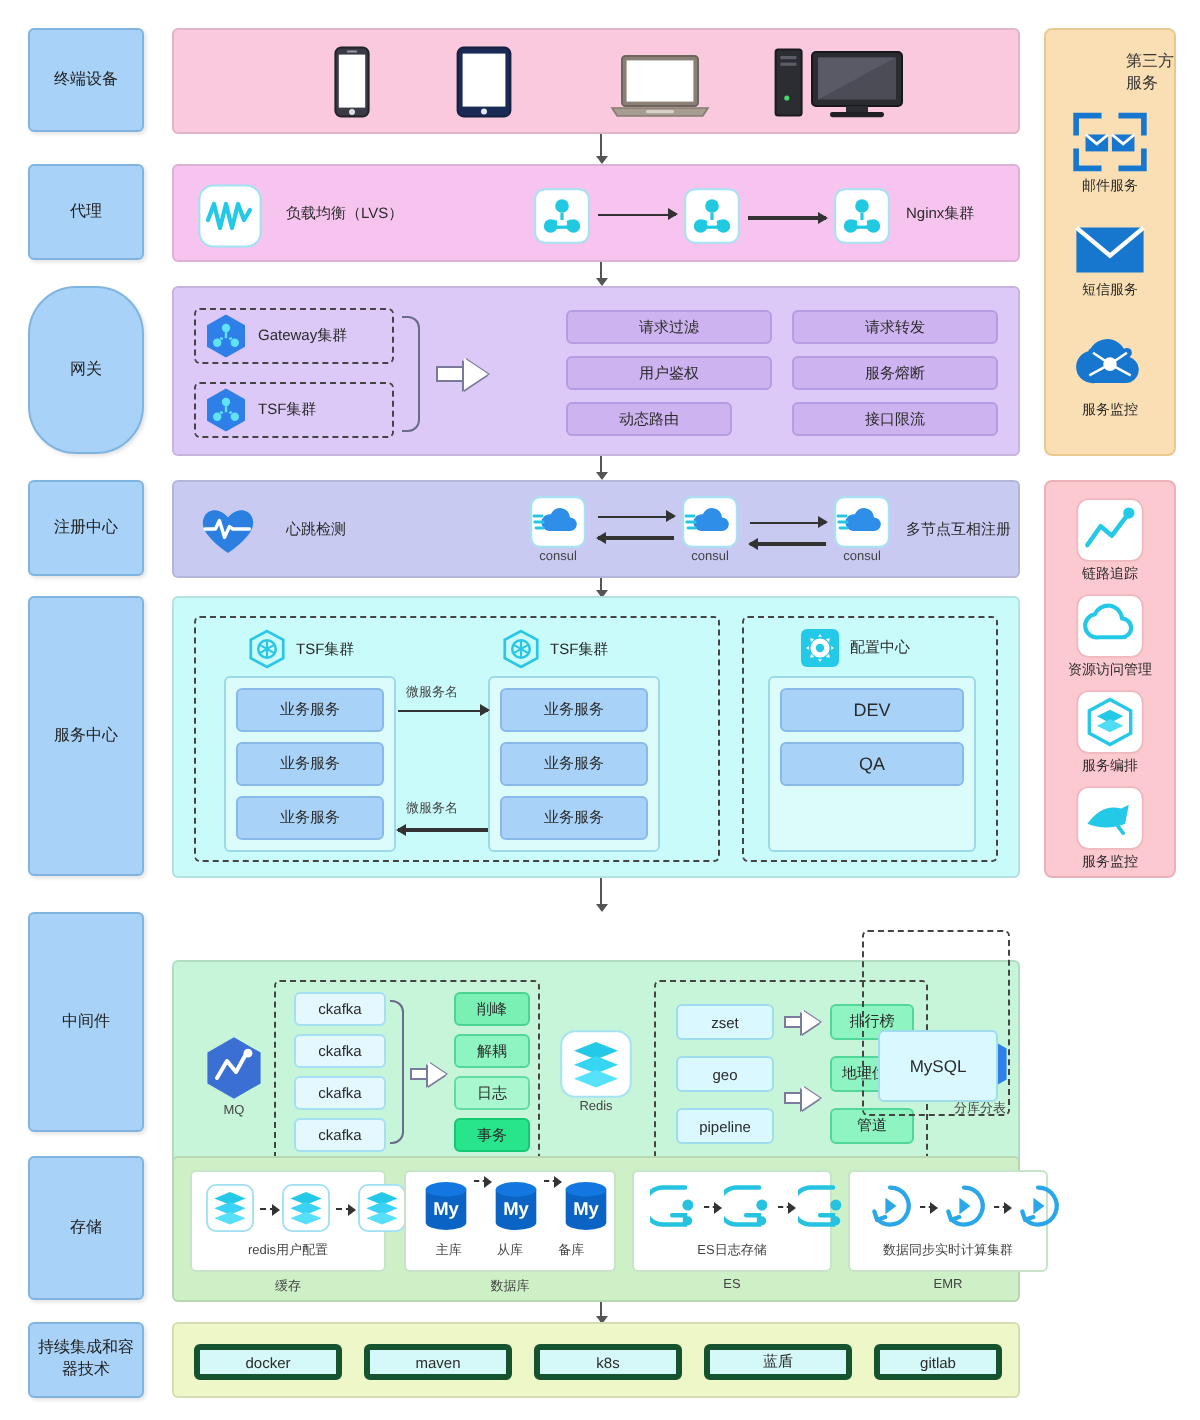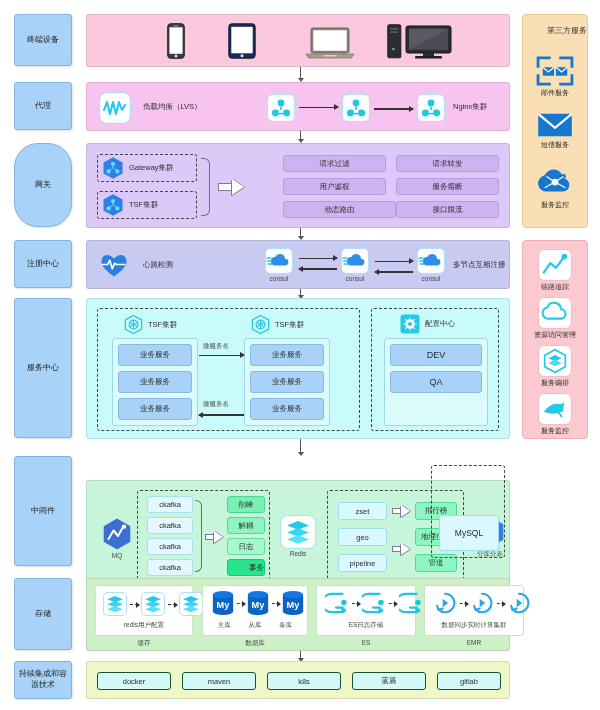--- a/index.html
+++ b/index.html
@@ -39,41 +39,41 @@
   .band-purple { background: #ddc9f7; }
   .band-indigo { background: #c8caf2; }
   .band-cyan   { background: #c9fbfb; }
   .band-mint   { background: #c7f5da; }
   .band-green  { background: #cdf0c6; }
   .band-lime   { background: #eef7c8; }
 
   
   .panel-orange { background: #fadfb4; border:1px solid #e8c98f; border-radius:4px; }
   .panel-pink   { background: #fbc9cf; border:1px solid #eeb0b8; border-radius:4px; }
-  .panel-title  { font-size: 8px; color:#333; text-align:right; }
+  .panel-title  { font-size: 8px; color:#333; text-align:left;padding-left:40px; }
   .panel-item   { display:flex; flex-direction:column; align-items:center; gap:1px; }
   .panel-item-label { font-size:7px; color:#2a2a2a; }
 
   
   .chip {
     border-radius: 3px;
     font-size: 7.5px;
     color: #2b2b2b;
     text-align: center;
     display:flex; align-items:center; justify-content:center;
   }
   .chip-purple { background:#cdb4f0; border:1px solid #b69ce0; }
   .chip-blue   { background:#a8d2f7; border:1px solid #88b9e8; }
   .chip-greenA { background:#7af0b4; border:1px solid #4bd492; }
   .chip-greenB { background:#8ef5c2; border:1px solid #52d79a; }
   .chip-greenC { background:#a9f7cf; border:1px solid #62dca3; }
   .chip-greenD { background:#28e58c; border:1px solid #13c973; }
   .chip-kafka  { background:#e3f8ff; border:1px solid #a5dff2; }
   .chip-cyanbox{ background:#daf8ff; border:1px solid #9fdcee; }
-  .chip-lime   { background:#d5f8f8; border:1px solid #14532d; }
+  .chip-lime   { background:#d5f8f8; border:3px solid #14532d; }
 
   .dashed-box { border:1.3px dashed #444; border-radius:3px; }
   .solid-box  { border:1px solid #9fd8e8; border-radius:3px; background:rgba(255,255,255,.35); }
   .card-white { background:#ffffff; border:1px solid #c8e4c8; border-radius:3px; }
   .label-sm { font-size:7.5px; color:#2b2b2b; }
   .label-xs { font-size:6.5px; color:#444; }
 
   
   .vline { background:#555; width:1.4px; }
   .vline::after{
@@ -288,21 +288,21 @@
       </div>
     <div class="chip chip-purple abs" style="left:309px;top:11px;width:103px;height:17px;">
       <span>请求转发</span>
       </div>
     <div class="chip chip-purple abs" style="left:196px;top:34px;width:103px;height:17px;">
       <span>用户鉴权</span>
       </div>
     <div class="chip chip-purple abs" style="left:309px;top:34px;width:103px;height:17px;">
       <span>服务熔断</span>
       </div>
-    <div class="chip chip-purple abs" style="left:196px;top:57px;width:113px;height:17px;">
+    <div class="chip chip-purple abs" style="left:196px;top:57px;width:83px;height:17px;">
       <span>动态路由</span>
       </div>
     <div class="chip chip-purple abs" style="left:309px;top:57px;width:103px;height:17px;">
       <span>接口限流</span>
       </div>
   </div>
 
   <div class="band band-indigo abs" style="left:86px;top:240px;width:424px;height:49px;">
     <div class="abs" style="left:12px;top:10px;">
       <svg width="30" height="28" viewBox="0 0 30 28">
@@ -463,21 +463,21 @@
 
       <div class="chip chip-greenA abs" style="left:89px;top:5px;width:38px;height:17px;">
         <span>削峰</span>
         </div>
       <div class="chip chip-greenB abs" style="left:89px;top:26px;width:38px;height:17px;">
         <span>解耦</span>
         </div>
       <div class="chip chip-greenC abs" style="left:89px;top:47px;width:38px;height:17px;">
         <span>日志</span>
         </div>
-      <div class="chip chip-greenD abs" style="left:89px;top:68px;width:38px;height:17px;justify-content:flex-end;">
+      <div class="chip chip-greenD abs" style="left:89px;top:68px;width:38px;height:17px;">
         <span>事务</span>
         </div>
     </div>
 
     <div class="abs col" style="left:190px;top:34px;align-items:center;width:42px;">
       <div>
         <svg width="36" height="34" viewBox="0 0 36 34">
           <rect x="0.6" y="0.6" width="34.8" height="32.8" rx="7" fill="#ffffff" stroke="#a6e3f2"></rect>
           <path d="M18 6 L29 10.4 L18 14.8 L7 10.4 Z" fill="#25c9e8"></path>
           <path d="M18 13 L29 17.4 L18 21.8 L7 17.4 Z" fill="#36d6f2"></path>
@@ -565,21 +565,21 @@
           <path d="M13 4.4 L21.5 7.8 L13 11.2 L4.5 7.8 Z" fill="#25c9e8"></path>
           <path d="M13 9.8 L21.5 13.2 L13 16.6 L4.5 13.2 Z" fill="#3ad3f5"></path>
           <path d="M13 15.2 L21.5 18.6 L13 22 L4.5 18.6 Z" fill="#58e0fb"></path>
         </svg>
       </div>
       <div class="abs label-xs" style="left:0;right:0;top:35px;text-align:center;">redis用户配置</div>
     </div>
     <div class="abs label-xs" style="left:8px;width:98px;top:60px;text-align:center;">缓存</div>
 
     <div class="card-white abs" style="left:115px;top:6px;width:106px;height:51px;">
-      <div class="abs" style="left:8px;top:4px;display:flex;align-items:center;gap:2px;">
+      <div class="abs" style="left:8px;top:4px;display:flex;align-items:flex-start;gap:2px;">
         <svg width="24" height="26" viewBox="0 0 26 28">
           <path d="M2 5 v18 a11 4 0 0 0 22 0 V5 Z" fill="#0b63c4"></path>
           <ellipse cx="13" cy="5" rx="11" ry="4" fill="#1277e0"></ellipse>
           <text x="13" y="19" font-size="10" font-family="Liberation Sans, sans-serif" fill="#ffffff" text-anchor="middle" font-weight="bold">My</text>
         </svg>
         <div class="dotarrow" style="width:7px;"></div>
         <svg width="24" height="26" viewBox="0 0 26 28">
           <path d="M2 5 v18 a11 4 0 0 0 22 0 V5 Z" fill="#0b63c4"></path>
           <ellipse cx="13" cy="5" rx="11" ry="4" fill="#1277e0"></ellipse>
           <text x="13" y="19" font-size="10" font-family="Liberation Sans, sans-serif" fill="#ffffff" text-anchor="middle" font-weight="bold">My</text>

